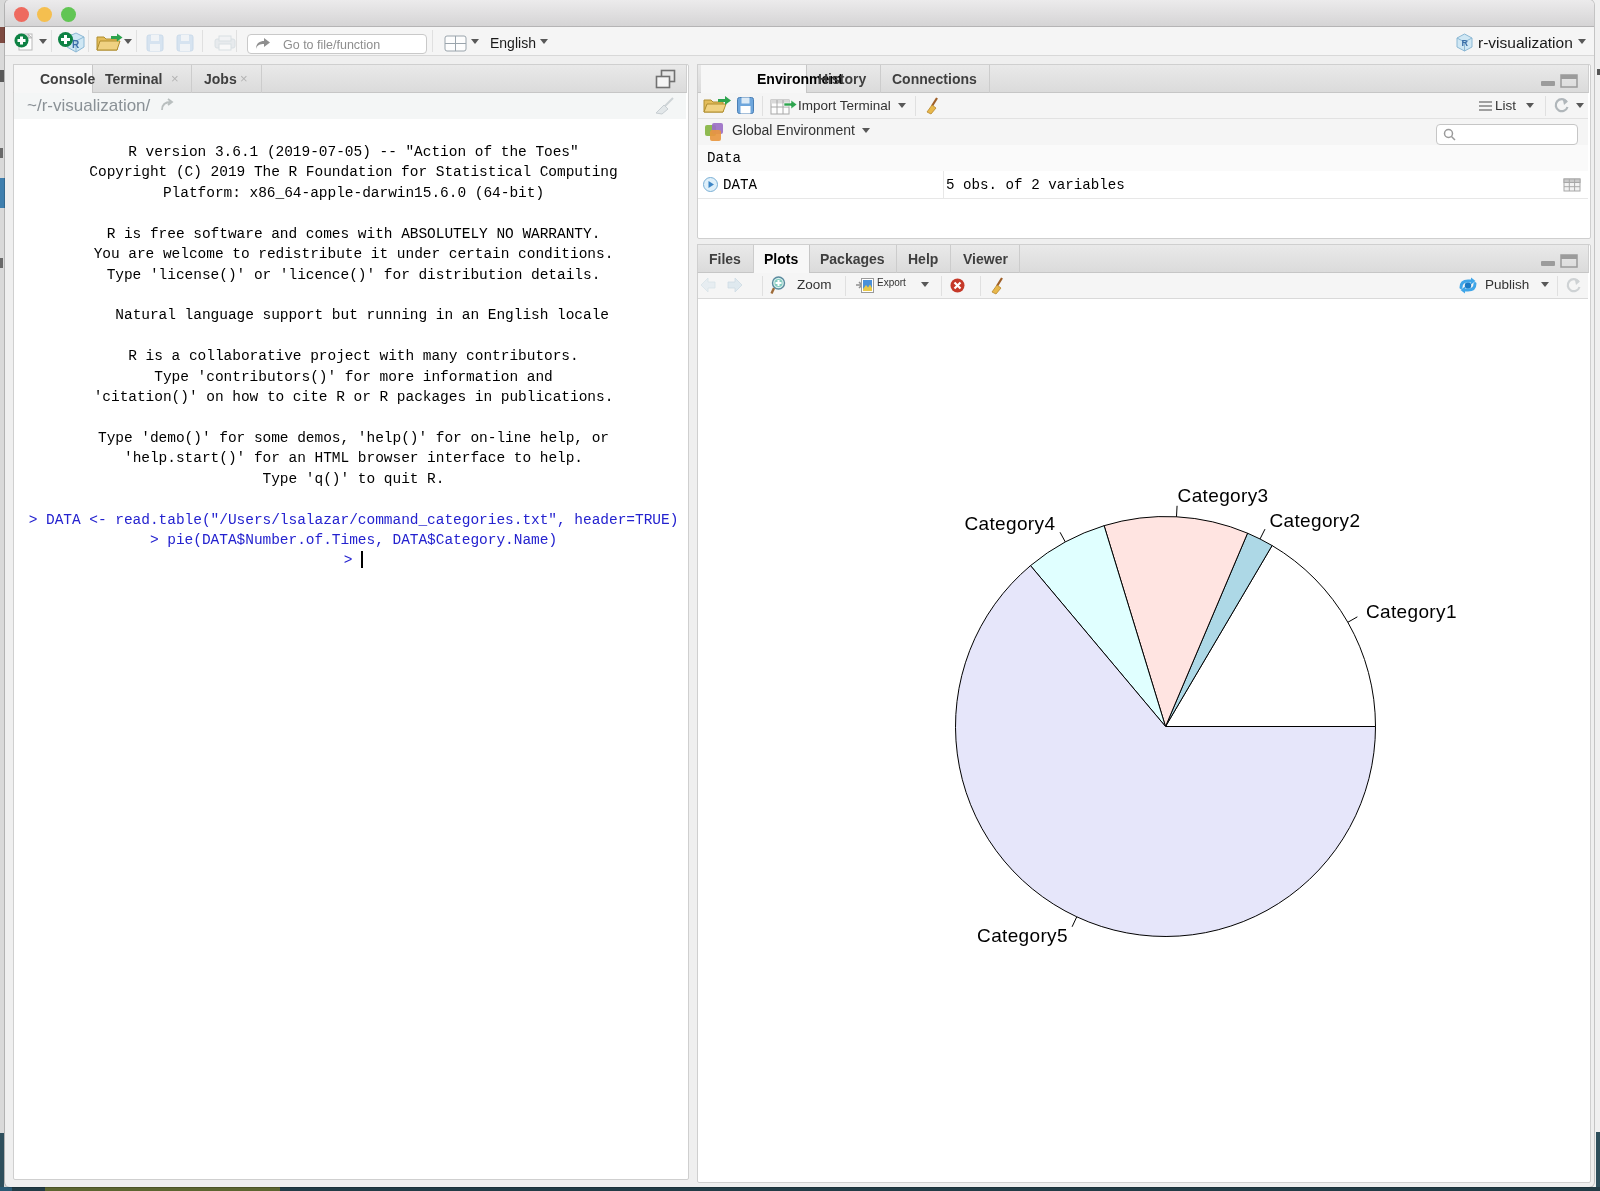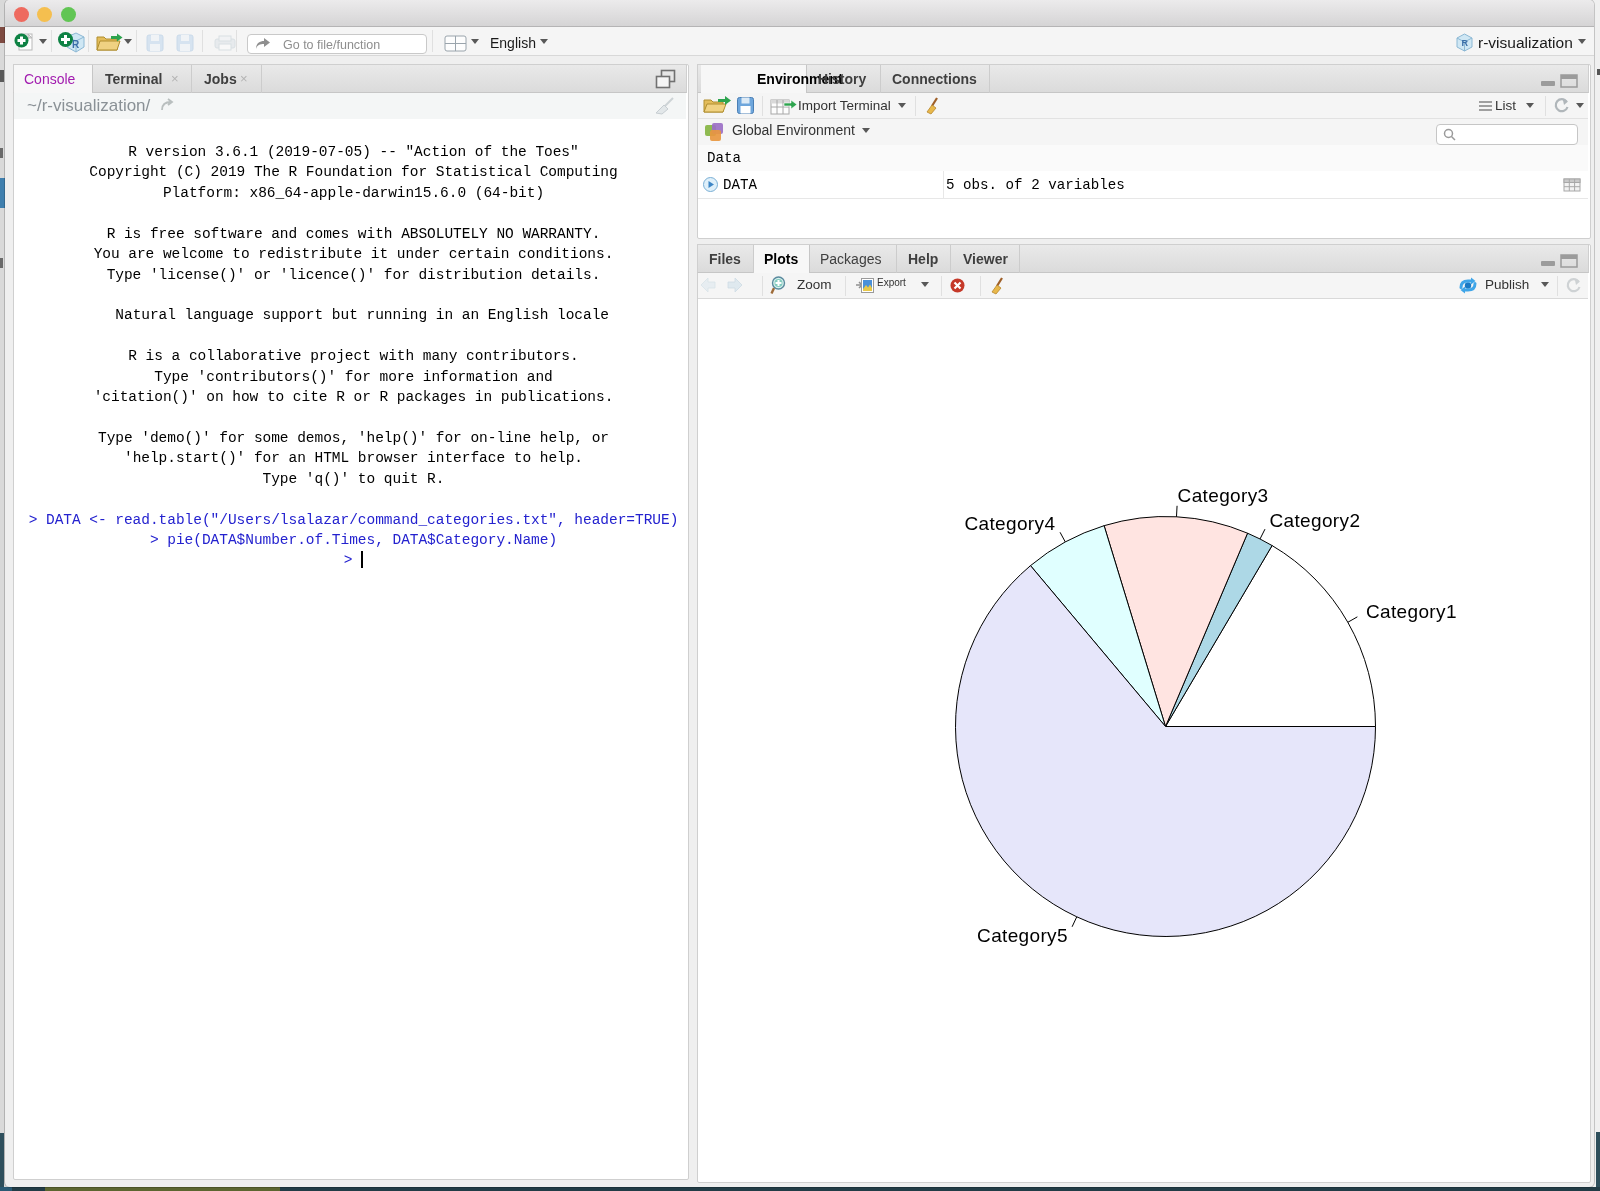--- a/index.html
+++ b/index.html
@@ -114,21 +114,21 @@
     <path d="M2 5 L9.5 9 L17 5 M9.5 9 L9.5 18" fill="none" stroke="#8cb8d4"></path>
     <text x="6.5" y="13" font-size="9" fill="#3a6ea8" font-weight="bold">R</text>
   </svg>
   <div class="abs" style="left:1478px;top:34px;font-size:15.5px;color:#1a1a1a;">r-visualization</div>
   <div class="abs caret" style="left:1578px;top:39px;"></div>
 
   <div class="abs pane" style="left:13px;top:64px;width:674px;height:1114px;"></div>
   <div class="abs" style="left:13px;top:64px;width:674px;height:29px;background:linear-gradient(#e9e9e9,#dbdbdb);border:1px solid #cfcfcf;border-bottom:1px solid #c6c6c6;box-sizing:border-box;"></div>
 
   <div class="abs" style="left:14px;top:65px;width:78px;height:28px;background:#f7f7f7;border-right:1px solid #c6c6c6;"></div>
-  <div class="abs" style="left:24px;top:71px;font-size:14px;font-weight:normal;color:#a21caf;">Console</div>
+  <div class="abs" style="left:40px;top:71px;font-size:14px;font-weight:bold;color:#404040;">Console</div>
   <div class="abs" style="left:105px;top:71px;font-size:14px;font-weight:bold;color:#3f3f3f;">Terminal</div>
   <div class="abs" style="left:171px;top:71px;color:#b3b3b3;font-size:13px;">×</div>
   <div class="abs" style="left:191px;top:65px;width:1px;height:28px;background:#cccccc;"></div>
   <div class="abs" style="left:204px;top:71px;font-size:14px;font-weight:bold;color:#3f3f3f;">Jobs</div>
   <div class="abs" style="left:240px;top:71px;color:#b3b3b3;font-size:13px;">×</div>
   <div class="abs" style="left:261px;top:65px;width:1px;height:28px;background:#cccccc;"></div>
 
   <svg class="abs" style="left:655px;top:69px;" width="22" height="22">
     <rect x="6.5" y="1.5" width="13" height="11" fill="#e6e6e6" stroke="#717171" stroke-width="1.6"></rect>
     <rect x="1.5" y="7.5" width="13" height="11" fill="#f5f5f5" stroke="#717171" stroke-width="1.6"></rect>
@@ -260,21 +260,21 @@
     <line x1="11.6" y1="1" x2="11.6" y2="13" stroke="#a8a8a8"></line>
     <line x1="1" y1="8.7" x2="17" y2="8.7" stroke="#a8a8a8"></line>
   </svg>
 
   <div class="abs pane" style="left:697px;top:244px;width:892px;height:937px;"></div>
   <div class="abs" style="left:697px;top:244px;width:892px;height:29px;background:linear-gradient(#e9e9e9,#dbdbdb);border:1px solid #cfcfcf;border-bottom:1px solid #c6c6c6;box-sizing:border-box;"></div>
   <div class="abs" style="left:709px;top:251px;font-size:14px;font-weight:bold;color:#3f3f3f;">Files</div>
   <div class="abs" style="left:753px;top:245px;width:1px;height:28px;background:#ccc;"></div>
   <div class="abs" style="left:754px;top:245px;width:55px;height:28px;background:#f7f7f7;border-right:1px solid #c6c6c6;"></div>
   <div class="abs" style="left:764px;top:251px;font-size:14px;font-weight:bold;color:#000;">Plots</div>
-  <div class="abs" style="left:820px;top:251px;font-size:14px;font-weight:normal;color:#3f3f3f;">Packages</div>
+  <div class="abs" style="left:820px;top:251px;font-size:14px;font-weight:bold;color:#3f3f3f;">Packages</div>
   <div class="abs" style="left:896px;top:245px;width:1px;height:28px;background:#ccc;"></div>
   <div class="abs" style="left:908px;top:251px;font-size:14px;font-weight:bold;color:#3f3f3f;">Help</div>
   <div class="abs" style="left:950px;top:245px;width:1px;height:28px;background:#ccc;"></div>
   <div class="abs" style="left:963px;top:251px;font-size:14px;font-weight:bold;color:#3f3f3f;">Viewer</div>
   <div class="abs" style="left:1019px;top:245px;width:1px;height:28px;background:#ccc;"></div>
   <svg class="abs" style="left:1540px;top:254px;" width="40" height="16">
     <rect x="1" y="7" width="14" height="5" rx="1" fill="#9b9b9b"></rect>
     <rect x="21" y="1" width="16" height="12" fill="none" stroke="#9b9b9b" stroke-width="1.5"></rect>
     <rect x="21" y="1" width="16" height="4" fill="#9b9b9b"></rect>
   </svg>

